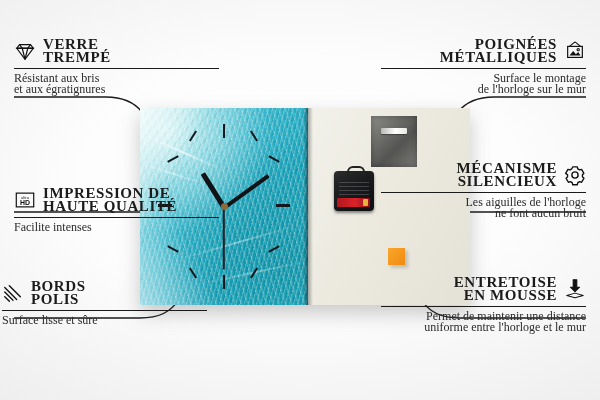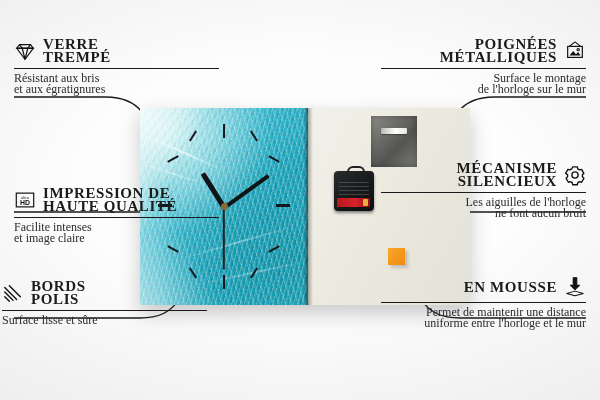--- a/index.html
+++ b/index.html
@@ -174,21 +174,20 @@
         <text x="12" y="11" font-family="Liberation Sans, sans-serif" font-size="4.4" text-anchor="middle" fill="#111">ultra</text>
         <text x="12" y="17.4" font-family="Liberation Sans, sans-serif" font-size="7.6" font-weight="bold" text-anchor="middle" fill="#111">HD</text>
       </svg>
       <div>
         <div class="title">IMPRESSION DE</div>
         <div class="title">HAUTE QUALITÉ</div>
       </div>
     </div>
     <div class="rule"></div>
     <div class="desc">Facilite intenses</div>
-    <div class="desc">et image claire</div>
   </div>
 
   <div class="callout left" style="left:2px;top:280px;">
     <div class="head-row">
       <svg class="ico" viewBox="0 0 24 24">
         <g stroke="#111" stroke-width="1.5" stroke-linecap="round">
           <line x1="3" y1="6" x2="16" y2="19"></line>
             <line x1="3" y1="11" x2="12" y2="20"></line>
           <line x1="3" y1="16" x2="8" y2="21"></line>
             <line x1="8" y1="4" x2="20" y2="16"></line>
@@ -237,20 +236,21 @@
       </svg>
     </div>
     <div class="rule"></div>
     <div class="desc">Les aiguilles de l'horloge</div>
     <div class="desc">ne font aucun bruit</div>
   </div>
 
   <div class="callout right" style="left:381px;top:276px;">
     <div class="head-row">
       <div>
+        <div class="title">ENTRETOISE</div>
         <div class="title">EN MOUSSE</div>
       </div>
       <svg class="ico" viewBox="0 0 24 24">
         <g fill="#111" stroke="#111" stroke-width="1.1" stroke-linejoin="round">
           <path d="M10 2 h4 v8 h3 l-5 5 -5 -5 h3 z"></path>
           <path d="M12 16.5 L21 19 L12 21.6 L3 19 Z" fill="none"></path>
         </g>
       </svg>
     </div>
     <div class="rule"></div>

